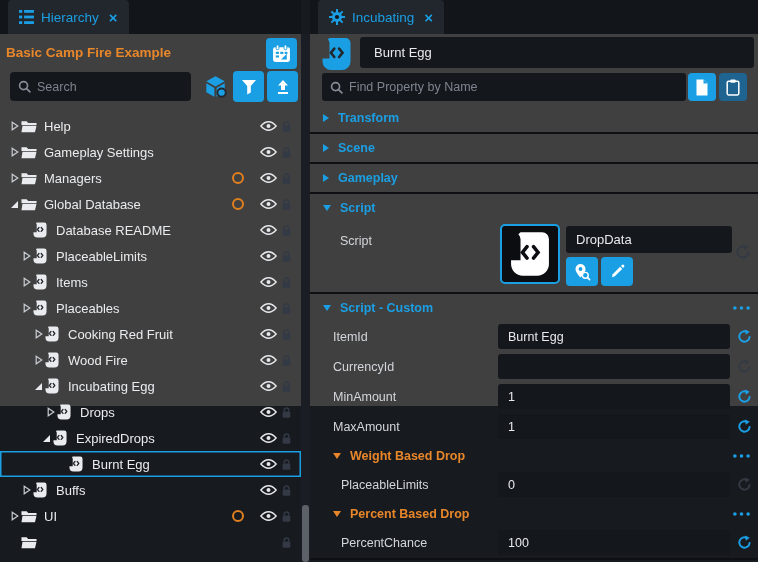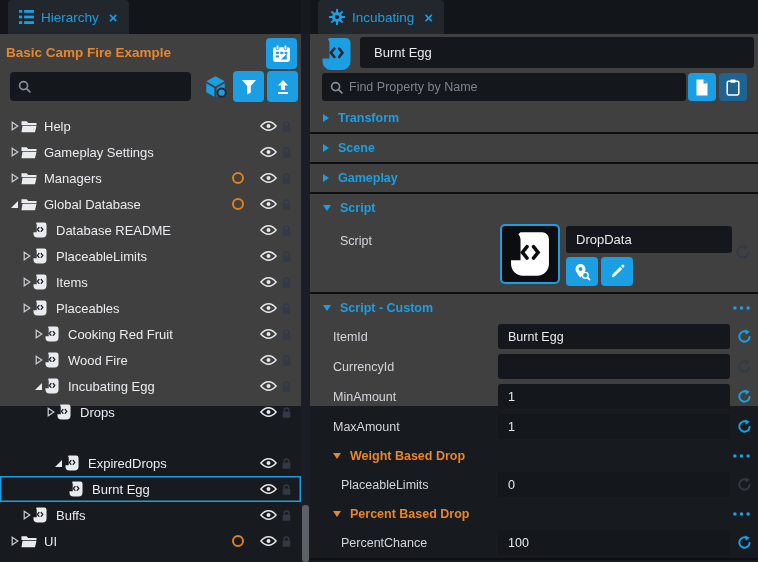--- a/index.html
+++ b/index.html
@@ -107,20 +107,21 @@
           </svg>
       </span>
     </button>
     <div class="searchbox">
       <span style="display:flex">
         <svg width="13" height="13" viewBox="0 0 14 14">
             <circle cx="6" cy="6" r="4.3" fill="none" stroke="#878d96" stroke-width="1.8"></circle>
             <path d="M9.2 9.2 12.8 12.8" stroke="#878d96" stroke-width="1.8" stroke-linecap="round"></path>
           </svg>
       </span>
+      <input placeholder="Search" style="">
     </div>
     <span class="cube">
       <svg width="25" height="23" viewBox="0 0 20 20" fill="#1b9fe4">
           <path d="M10 1 18 5.5 10 10 2 5.5Z"></path>
           <path d="M2 7.2 9 11.2 9 19 2 15Z"></path>
           <path d="M18 7.2 11 11.2 11 19 18 15Z"></path>
           <circle cx="15.3" cy="15.3" r="3.6" stroke="#22262d" stroke-width="1.6"></circle>
         </svg>
     </span>
     <button class="bluebtn filterbtn">
@@ -442,21 +443,21 @@
               <circle cx="12" cy="8" r="2.8" fill="#e6e8eb"></circle>
             </svg>
           </span>
           <span class="row-lock">
             <svg width="11" height="13" viewBox="0 0 12 14">
               <path d="M3.4 6V4.6a2.6 2.6 0 0 1 5.2 0V6" fill="none" stroke="#333945" stroke-width="1.6"></path>
               <rect x="1.8" y="6" width="8.4" height="6.8" rx="1.2" fill="#333945"></rect>
             </svg>
           </span>
         </div>
-        <div class="tree-row" style="padding-left: 52px; margin-top: 25px;">
+        <div class="tree-row" style="padding-left: 40px;">
           <span class="tri">
             <svg width="9" height="9" viewBox="0 0 9 9">
               <path d="M8 1V8H1Z" fill="#e9ebee"></path>
             </svg>
           </span>
           <span class="nicon">
             <svg width="14" height="16" viewBox="0 0 15 17">
               <path fill="#e9ebee" d="M4 .5H12A2.5 2.5 0 0 1 14.5 3V12.2A4.3 4.3 0 0 1 10.2 16.5H4.8A4.3 4.3 0 0 1 .5 12.2V10.8H4V3A2.5 2.5 0 0 0 3.2 1.2Z"></path>
               <path d="M6.4 5.8 4.7 7.9 6.4 10M8.8 5.8 10.5 7.9 8.8 10" stroke="#22262d" stroke-width="1.4" fill="none" stroke-linecap="round"></path>
             </svg>

